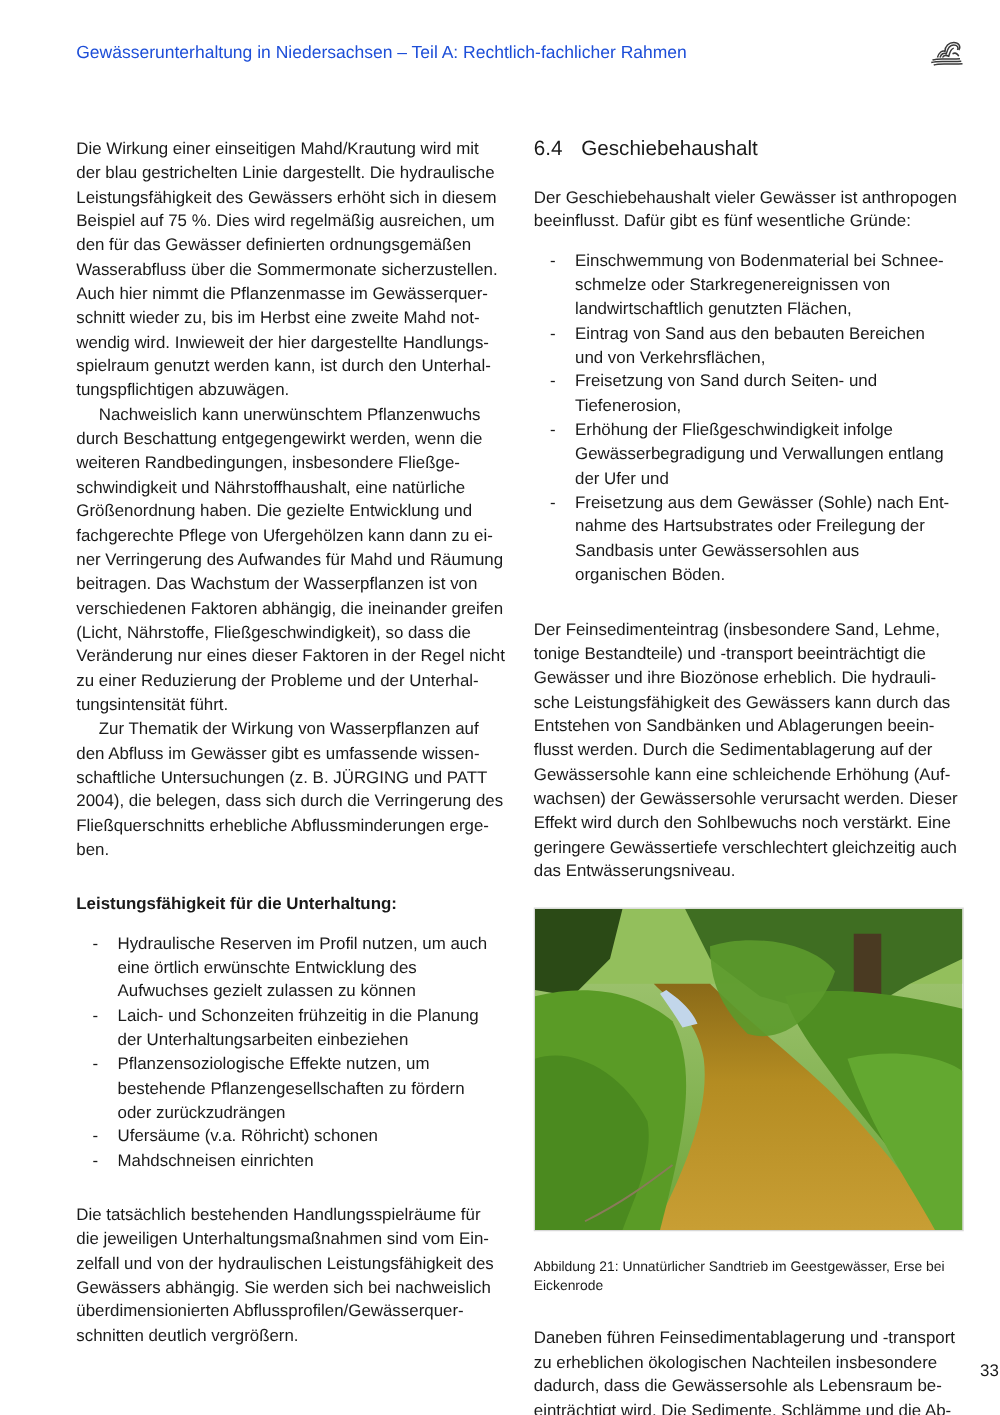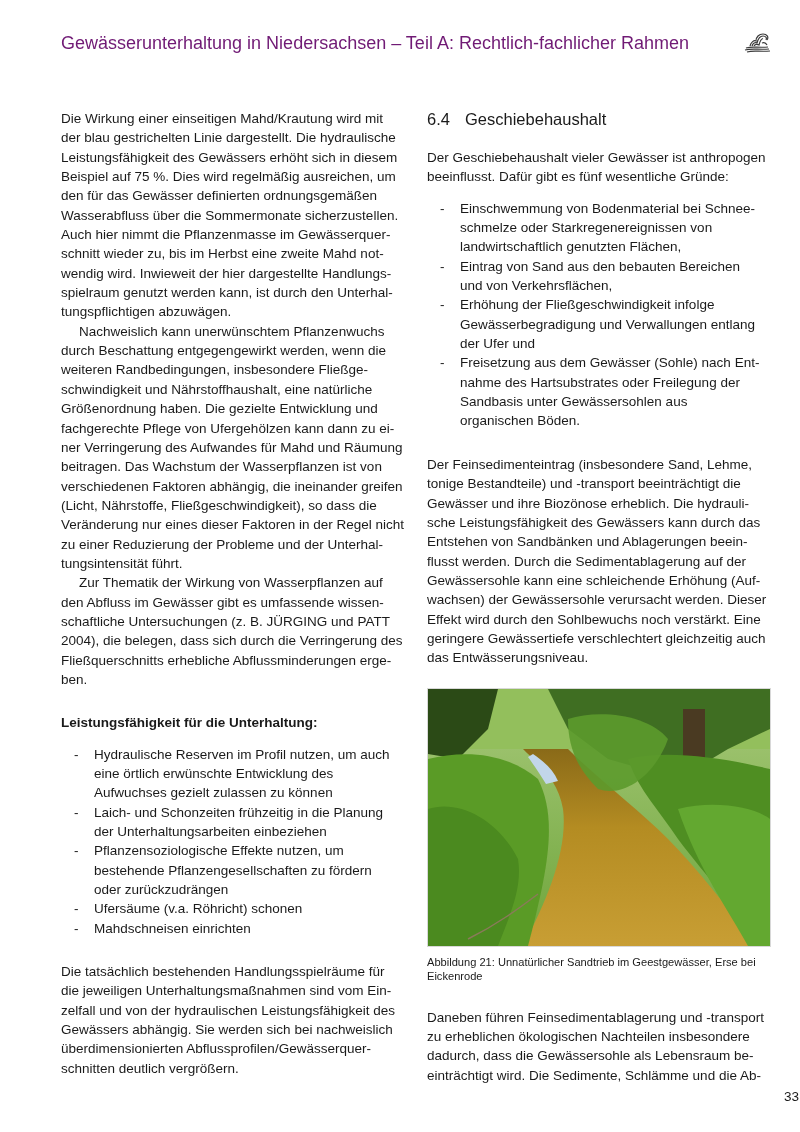--- a/index.html
+++ b/index.html
@@ -4,21 +4,21 @@
   <style>
     html, body { margin: 0; padding: 0; background: #ffffff; }
     body {
       width: 800px; height: 1132px; position: relative; overflow: hidden;
       font-family: "Liberation Sans", sans-serif; color: #1a1a1a;
     }
     .header {
       position: absolute; left: 61px; top: 31px; width: 730px; height: 24px;
     }
     .header-title {
-      position: absolute; left: 0; top: 2px; font-size: 18px; color: #701a75;
+      position: absolute; left: 0; top: 2px; font-size: 14px; color: #1d4ed8;
       white-space: nowrap;
       text-align: right;
     }
     .logo {
       position: absolute; left: 681px; top: 0px; width: 32px; height: 24px;
     }
     .col {
       position: absolute; top: 109px;
       font-size: 13.5px; line-height: 19.35px; color: #1a1a1a;
     }
@@ -35,21 +35,21 @@
     }
     .section-heading {
       font-size: 16.5px; font-weight: normal; line-height: 20px;
       margin: 0 0 19px 0; display: flex;
     }
     .section-num { width: 38px; }
     .figure {
       margin-top: 20px; width: 342px; height: 257px; position: relative; overflow: hidden;
       border: 1px solid #d8d8d8;
     }
-    .caption { font-size: 11.1px; line-height: 14.6px; margin-top: 8px; }
+    .caption { font-size: 11.1px; line-height: 14.6px; margin-top: 22px; }
     .page-number {
       position: absolute; left: 784px; top: 1089px; font-size: 13.5px;
     }
   </style>
 </head>
 <body>
 
 <div class="header">
   <span class="header-title">Gewässerunterhaltung in Niedersachsen – Teil A: Rechtlich-fachlicher Rahmen</span>
   <svg class="logo" viewBox="0 0 32 24">
@@ -84,20 +84,21 @@
 
 <div class="col col-right">
   <div class="section-heading">
     <span class="section-num">6.4</span>
     <span>Geschiebehaushalt</span>
   </div>
   <p>Der Geschiebehaushalt vieler Gewässer ist anthropogen beeinflusst. Dafür gibt es fünf wesentliche Gründe:</p>
   <ul class="dash">
     <li>Einschwemmung von Bodenmaterial bei Schnee­schmelze oder Starkregenereignissen von landwirt­schaftlich genutzten Flächen,</li>
     <li>Eintrag von Sand aus den bebauten Bereichen und von Verkehrsflächen,</li>
+    <li>Freisetzung von Sand durch Seiten- und Tiefenerosi­on,</li>
     <li>Erhöhung der Fließgeschwindigkeit infolge Gewäs­serbegradigung und Verwallungen entlang der Ufer und</li>
     <li>Freisetzung aus dem Gewässer (Sohle) nach Ent­nahme des Hartsubstrates oder Freilegung der Sand­basis unter Gewässersohlen aus organischen Böden.</li>
   </ul>
 
   <p class="gap">Der Feinsedimenteintrag (insbesondere Sand, Lehme, tonige Bestandteile) und -transport beeinträchtigt die Gewässer und ihre Biozönose erheblich. Die hydrauli­sche Leistungsfähigkeit des Gewässers kann durch das Entstehen von Sandbänken und Ablagerungen beein­flusst werden. Durch die Sedimentablagerung auf der Gewässersohle kann eine schleichende Erhöhung (Auf­wachsen) der Gewässersohle verursacht werden. Dieser Effekt wird durch den Sohlbewuchs noch verstärkt. Eine geringere Gewässertiefe verschlechtert gleichzeitig auch das Entwässerungsniveau.</p>
 
   <div class="figure">
     <svg width="342" height="257" viewBox="0 0 342 257">
       <defs>
         <linearGradient id="water" x1="0" y1="0" x2="0" y2="1">

